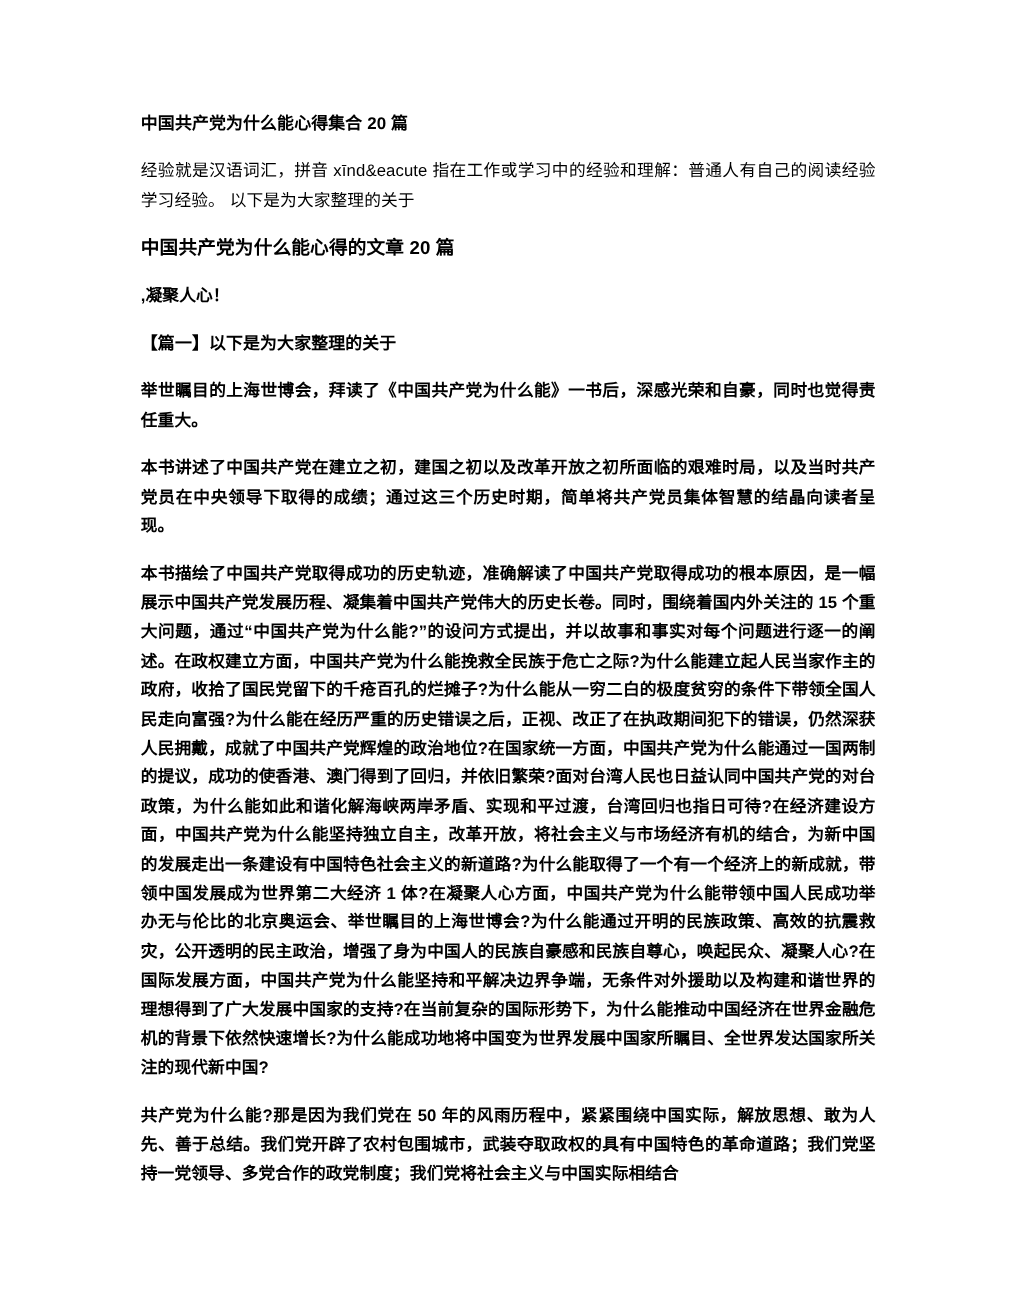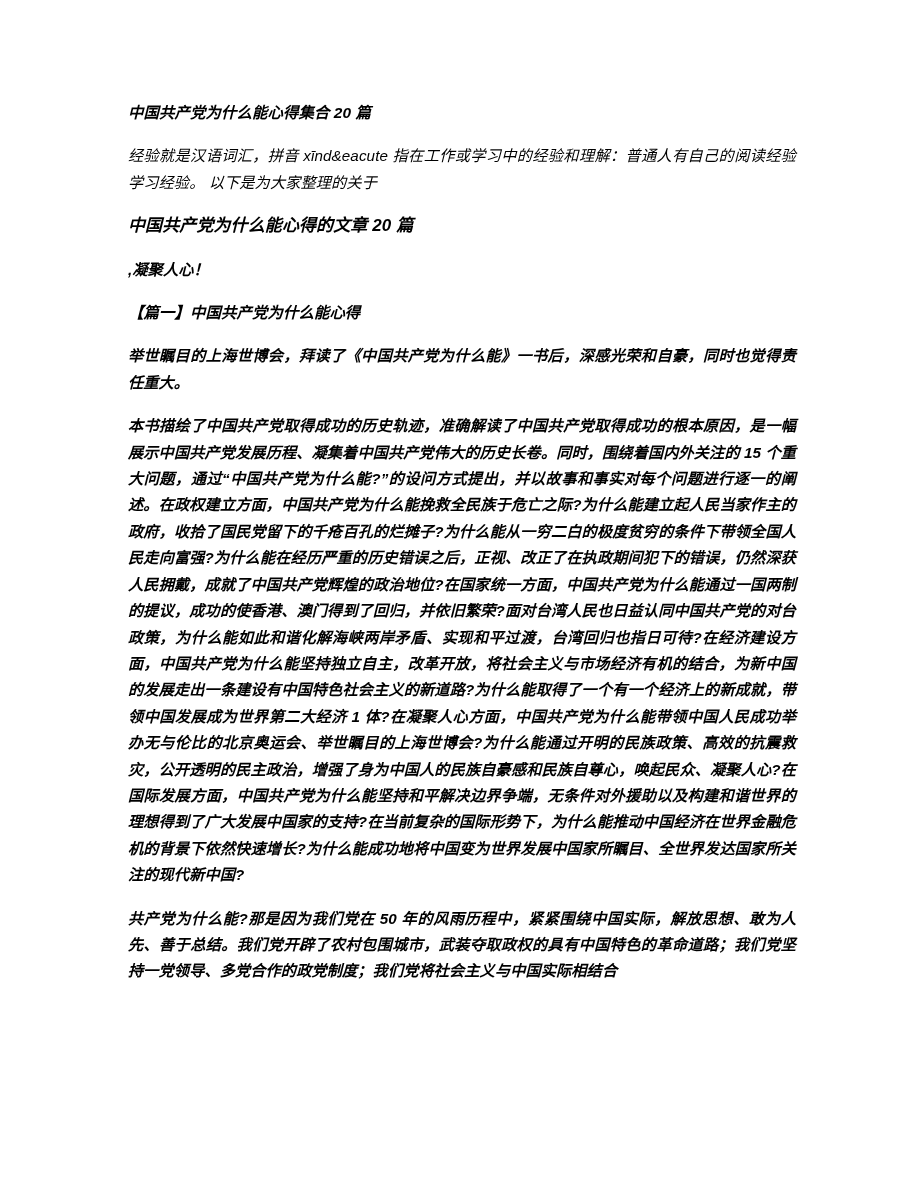--- a/index.html
+++ b/index.html
@@ -15,21 +15,20 @@
     background: #ffffff;
     margin: 0 auto;
     overflow: hidden;
     box-sizing: border-box;
   }
   .doc-body {
     position: absolute;
     left: 128px;
     top: 100px;
     width: 668px;
-    font-style: italic;
   }
   .para {
     font-family: "Liberation Sans", "DejaVu Sans", sans-serif;
     font-size: 15.2px;
     line-height: 26.4px;
     color: #000000;
     text-align: justify;
     text-justify: inter-ideograph;
     margin: 0 0 0 0;
     letter-spacing: 0.1px;
@@ -68,23 +67,24 @@
   <div class="doc-body">
 
     <p class="para title">中国共产党为什么能心得集合 20 篇</p>
 
     <p class="para lead">经验就是汉语词汇，拼音 xīnd&amp;eacute 指在工作或学习中的经验和理解：普通人有自己的阅读经验学习经验。 以下是为大家整理的关于</p>
 
     <p class="para heading">中国共产党为什么能心得的文章 20 篇</p>
 
     <p class="para short">,凝聚人心！</p>
 
-    <p class="para subheading">【篇一】中国共产党为什么能心得</p>
+    <p class="para subheading">【篇一】以下是为大家整理的关于</p>
 
     <p class="para flow">举世瞩目的上海世博会，拜读了《中国共产党为什么能》一书后，深感光荣和自豪，同时也觉得责任重大。</p>
 
+    <p class="para flow">本书讲述了中国共产党在建立之初，建国之初以及改革开放之初所面临的艰难时局，以及当时共产党员在中央领导下取得的成绩；通过这三个历史时期，简单将共产党员集体智慧的结晶向读者呈现。</p>
 
     <p class="para flow">本书描绘了中国共产党取得成功的历史轨迹，准确解读了中国共产党取得成功的根本原因，是一幅展示中国共产党发展历程、凝集着中国共产党伟大的历史长卷。同时，围绕着国内外关注的 15 个重大问题，通过“中国共产党为什么能?”的设问方式提出，并以故事和事实对每个问题进行逐一的阐述。在政权建立方面，中国共产党为什么能挽救全民族于危亡之际?为什么能建立起人民当家作主的政府，收拾了国民党留下的千疮百孔的烂摊子?为什么能从一穷二白的极度贫穷的条件下带领全国人民走向富强?为什么能在经历严重的历史错误之后，正视、改正了在执政期间犯下的错误，仍然深获人民拥戴，成就了中国共产党辉煌的政治地位?在国家统一方面，中国共产党为什么能通过一国两制的提议，成功的使香港、澳门得到了回归，并依旧繁荣?面对台湾人民也日益认同中国共产党的对台政策，为什么能如此和谐化解海峡两岸矛盾、实现和平过渡，台湾回归也指日可待?在经济建设方面，中国共产党为什么能坚持独立自主，改革开放，将社会主义与市场经济有机的结合，为新中国的发展走出一条建设有中国特色社会主义的新道路?为什么能取得了一个有一个经济上的新成就，带领中国发展成为世界第二大经济 1 体?在凝聚人心方面，中国共产党为什么能带领中国人民成功举办无与伦比的北京奥运会、举世瞩目的上海世博会?为什么能通过开明的民族政策、高效的抗震救灾，公开透明的民主政治，增强了身为中国人的民族自豪感和民族自尊心，唤起民众、凝聚人心?在国际发展方面，中国共产党为什么能坚持和平解决边界争端，无条件对外援助以及构建和谐世界的理想得到了广大发展中国家的支持?在当前复杂的国际形势下，为什么能推动中国经济在世界金融危机的背景下依然快速增长?为什么能成功地将中国变为世界发展中国家所瞩目、全世界发达国家所关注的现代新中国?</p>
 
     <p class="para flow">共产党为什么能?那是因为我们党在 50 年的风雨历程中，紧紧围绕中国实际，解放思想、敢为人先、善于总结。我们党开辟了农村包围城市，武装夺取政权的具有中国特色的革命道路；我们党坚持一党领导、多党合作的政党制度；我们党将社会主义与中国实际相结合</p>
 
   </div>
 </div>
 
 </body></html>

